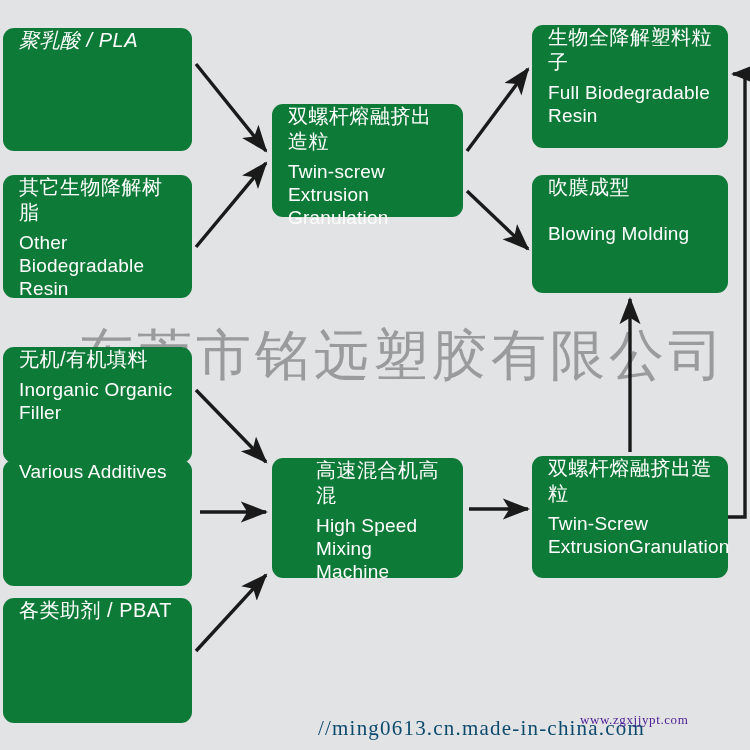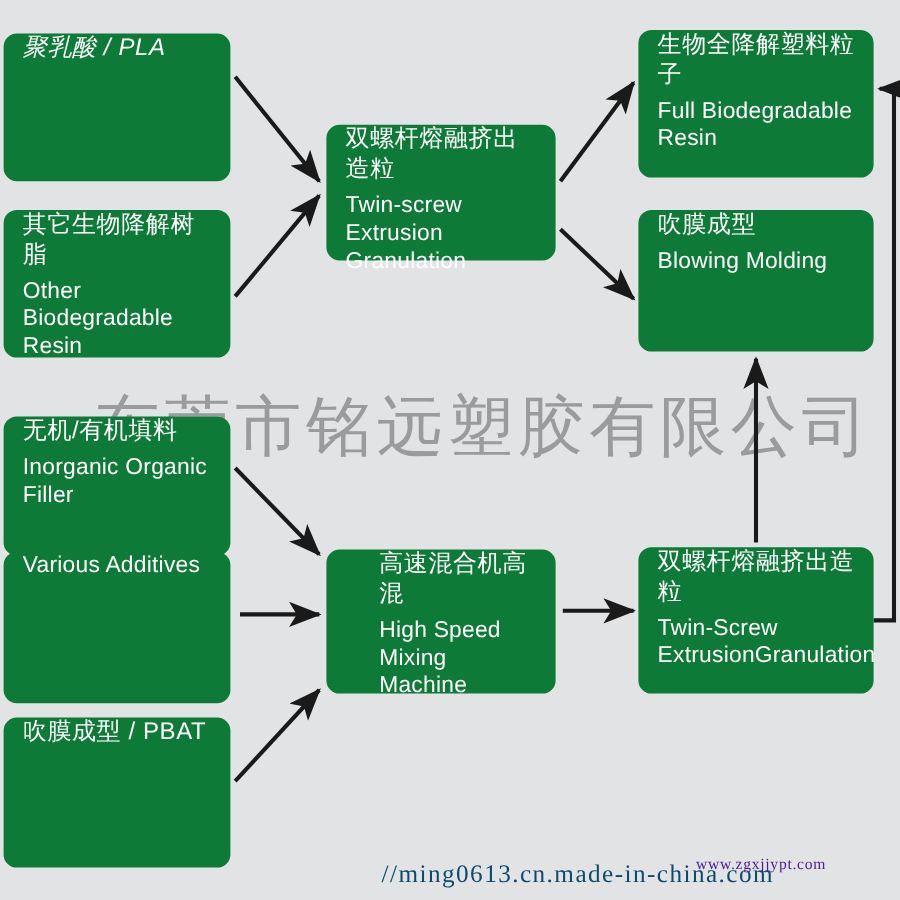--- a/index.html
+++ b/index.html
@@ -95,21 +95,21 @@
   #n-pla        { left: 3px;   top: 28px;  width: 189px; height: 123px; font-style: italic; }
   #n-other      { left: 3px;   top: 175px; width: 189px; height: 123px; }
   #n-filler     { left: 3px;   top: 320px; width: 189px; height: 116px; margin-top: 27px; }
   #n-additives  { left: 3px;   top: 460px; width: 189px; height: 126px; }
   #n-pbat       { left: 3px;   top: 598px; width: 189px; height: 125px; }
 
   #n-twin1      { left: 272px; top: 104px; width: 191px; height: 113px; }
   #n-mix        { left: 272px; top: 458px; width: 191px; height: 120px; padding-left: 44px; }
 
   #n-resin      { left: 532px; top: 25px;  width: 196px; height: 123px; }
-  #n-blow       { left: 532px; top: 175px; width: 196px; height: 118px; }
+  #n-blow       { left: 532px; top: 175px; width: 196px; height: 118px; gap: 16px; }
   #n-twin2      { left: 532px; top: 456px; width: 196px; height: 122px; }
 </style>
 </head>
 <body>
 
 <div id="canvas">
 
   <div class="wm-center">东莞市铭远塑胶有限公司</div>
 
   <svg id="arrows" viewBox="0 0 750 750" xmlns="http://www.w3.org/2000/svg">
@@ -146,21 +146,21 @@
   <div class="node" id="n-filler">
     <div class="cn">无机/有机填料</div>
     <div class="en">Inorganic Organic Filler</div>
   </div>
 
   <div class="node" id="n-additives">
     <div class="en">Various Additives</div>
   </div>
 
   <div class="node single" id="n-pbat">
-    <div class="cn">吹膜成型 / PBAT</div>
+    <div class="cn">各类助剂 / PBAT</div>
 
   </div>
 
   <div class="node" id="n-twin1">
     <div class="cn">双螺杆熔融挤出造粒</div>
     <div class="en">Twin-screw Extrusion Granulation</div>
   </div>
 
   <div class="node" id="n-mix">
     <div class="cn">高速混合机高混</div>

